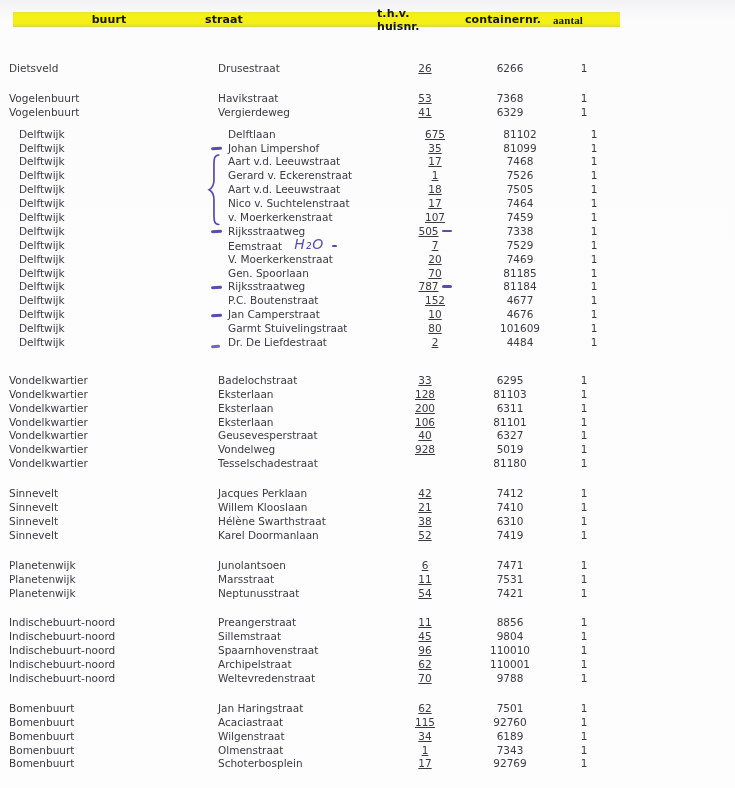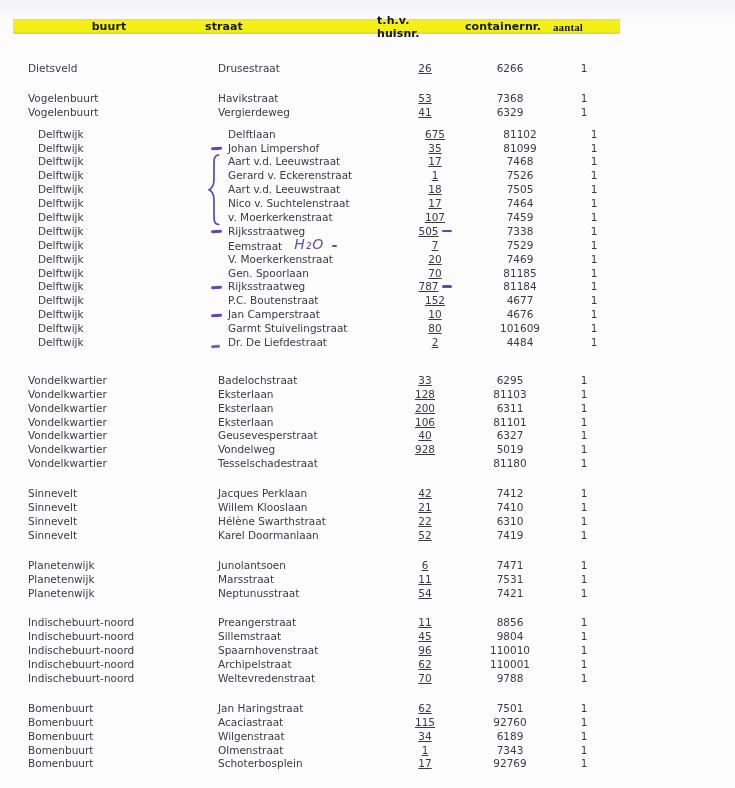--- a/index.html
+++ b/index.html
@@ -9,41 +9,41 @@
     font-family:"DejaVu Sans", sans-serif;
     overflow:hidden;
   }
   .page {
     position:relative; width:735px; height:788px;
     background:linear-gradient(180deg,#f3f3f5 0px,#fcfcfd 21px,#fdfdfe 100%);
     overflow:hidden;
   }
   
   .header-band {
-    position:absolute; left:13px; top:19px; width:607px; height:15px;
+    position:absolute; left:13px; top:12px; width:607px; height:15px;
     background:linear-gradient(180deg,#e8e23a 0%,#f5f014 18%,#f3ee17 80%,#dcd63a 100%);
     display:flex; align-items:center;
     font-weight:bold; font-size:11px; color:#15150d;
     letter-spacing:0.1px;
   }
   .hb-buurt     { width:192px; text-align:center; }
   .hb-straat    { width:172px; text-align:left; }
   .hb-huisnr    { width:76px;  text-align:left; }
   .hb-container { width:100px; text-align:center; }
   .hb-aantal    { width:58px;  text-align:left;font-family:Liberation Serif, serif; }
 
   
   .table-body { position:absolute; left:0; top:62px; width:735px; }
   .section { position:relative; margin-bottom:16px; }
   .section-pullup { margin-top:-8px; margin-bottom:24px;margin-left:10px; }
   .row {
     display:flex; height:13.9px; line-height:13.9px;
     font-size:10.5px; color:#3a3a42;
   }
-  .c-buurt     { width:218px; padding-left:28px; box-sizing:border-box; white-space:nowrap; }
+  .c-buurt     { width:218px; padding-left:9px; box-sizing:border-box; white-space:nowrap; }
   .c-straat    { width:172px; position:relative; white-space:nowrap; }
   .c-huisnr    { width:70px;  text-align:center; white-space:nowrap;text-decoration:underline; }
   .c-container { width:100px; text-align:center; }
   .c-aantal    { width:48px;  text-align:center; }
 
   
   .dash-mark {
     position:absolute; left:-17px; top:5.5px;
     width:11px; height:2.6px; background:#5b4bae;
     border-radius:2px; transform:rotate(-3deg);
@@ -283,21 +283,21 @@
         <div class="row">
           <span class="c-buurt">Sinnevelt</span>
           <span class="c-straat">Willem Klooslaan</span>
           <span class="c-huisnr">21</span>
           <span class="c-container">7410</span>
           <span class="c-aantal">1</span>
         </div>
         <div class="row">
           <span class="c-buurt">Sinnevelt</span>
           <span class="c-straat">Hélène Swarthstraat</span>
-          <span class="c-huisnr">22</span>
+          <span class="c-huisnr">38</span>
           <span class="c-container">6310</span>
           <span class="c-aantal">1</span>
         </div>
         <div class="row">
           <span class="c-buurt">Sinnevelt</span>
           <span class="c-straat">Karel Doormanlaan</span>
           <span class="c-huisnr">52</span>
           <span class="c-container">7419</span>
           <span class="c-aantal">1</span>
         </div>

